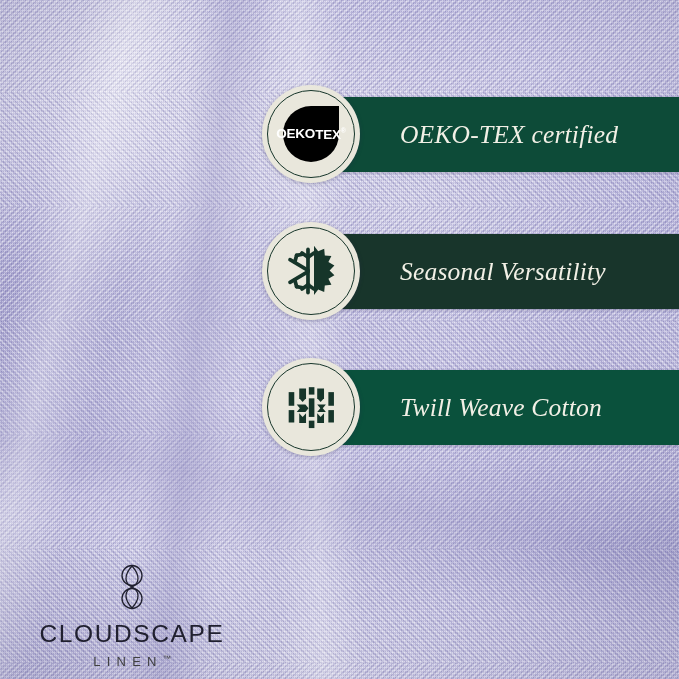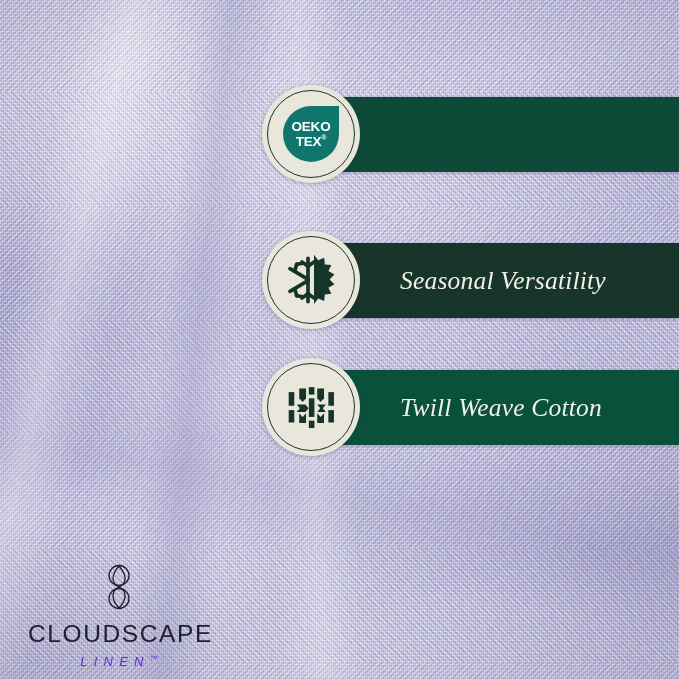--- a/index.html
+++ b/index.html
@@ -147,24 +147,24 @@
     font-size: 25.5px;
     letter-spacing: 0.2px;
     white-space: nowrap;
   }
 
   
   .oeko-drop {
     position: relative;
     width: 56px;
     height: 56px;
-    background: #0f766e;
+    background: #000000;
     border-radius: 50% 0 50% 50%;
     display: flex;
-    flex-direction: column;
+    flex-direction: row;
     align-items: center;
     justify-content: center;
     color: #ffffff;
     font-family: "Liberation Sans", sans-serif;
     font-style: normal;
     font-weight: bold;
     line-height: 1.02;
   }
   .oeko-drop .l1 { font-size: 13.5px; letter-spacing: -0.2px; }
   .oeko-drop .l2 { font-size: 13.5px; letter-spacing: -0.2px; position: relative; }
@@ -172,45 +172,44 @@
     font-size: 7px;
     vertical-align: super;
     line-height: 1;
   }
 
   
   .brand {
     position: absolute;
     left: 28px;
     top: 561px;
-    width: 182px;
+    width: 208px;
     text-align: center;
     color: #1d1b2e;
   }
   .brand-mark {
     display: block;
     margin: 0 auto 9px;
   }
   .brand-name {
     font-family: "Liberation Sans", sans-serif;
     font-size: 24.5px;
     letter-spacing: 1.6px;
     color: #20202f;
     line-height: 1;
   }
   .brand-sub {
     font-family: "Liberation Sans", sans-serif;
     font-size: 13px;
     letter-spacing: 6.2px;
-    color: #6d28d9;
+    color: #404040;
     margin-top: 8px;
     line-height: 1;
     position: relative;
     display: inline-block;
-    font-style: italic;
   }
   .brand-tm {
     font-size: 8px;
     vertical-align: super;
     letter-spacing: 0;
   }
 </style>
 </head>
 <body>
 
@@ -221,31 +220,32 @@
   <div class="weave-b"></div>
   <div class="weave-c"></div>
   <div class="weave-d"></div>
   <div class="folds"></div>
   <div class="vignette"></div>
 
   <div class="rows">
 
     <div class="row" style="top:85px;">
       <div class="bar" style="background:#0d4b38;"></div>
+      <div class="label">OEKO-TEX certified</div>
       <div class="badge">
         <div class="badge-art">
           <div class="oeko-drop">
             <span class="l1">OEKO</span>
             <span class="l2"><span>TEX</span><span class="reg">®</span></span>
           </div>
         </div>
       </div>
     </div>
 
-    <div class="row" style="top:231px;text-align:center;">
+    <div class="row" style="top:222px;text-align:center;">
       <div class="bar" style="background:#18352b;"></div>
       <div class="label">Seasonal Versatility</div>
       <div class="badge">
         <div class="badge-art">
           <svg width="60" height="60" viewBox="0 0 100 100">
             <g fill="#16352a">
 
               <path d="M55 8 L62 17 L72 13 L73 24 L84 25 L79 35 L89 41 L81 49 L89 57 L79 63 L84 73 L73 74 L72 85 L62 81 L55 90 Z"></path>
               <path d="M49 32 a19 19 0 1 0 0 34 a23 23 0 0 1 0 -34 Z" fill="#e9e7dc"></path>
             </g>

